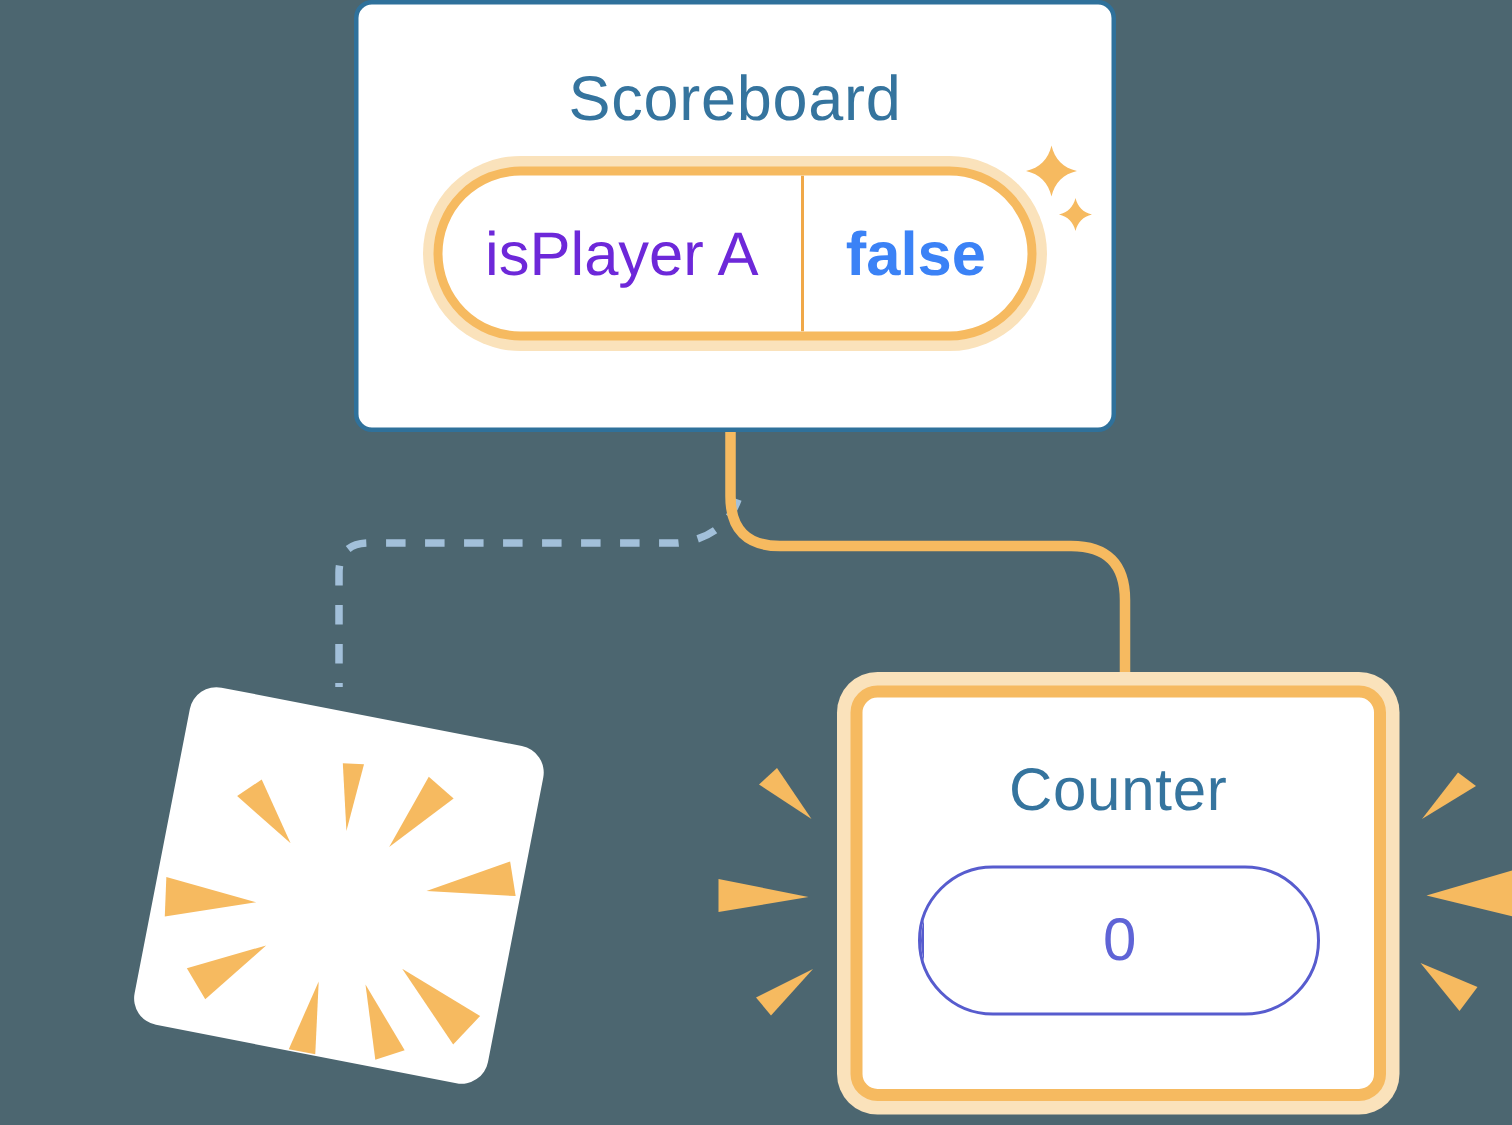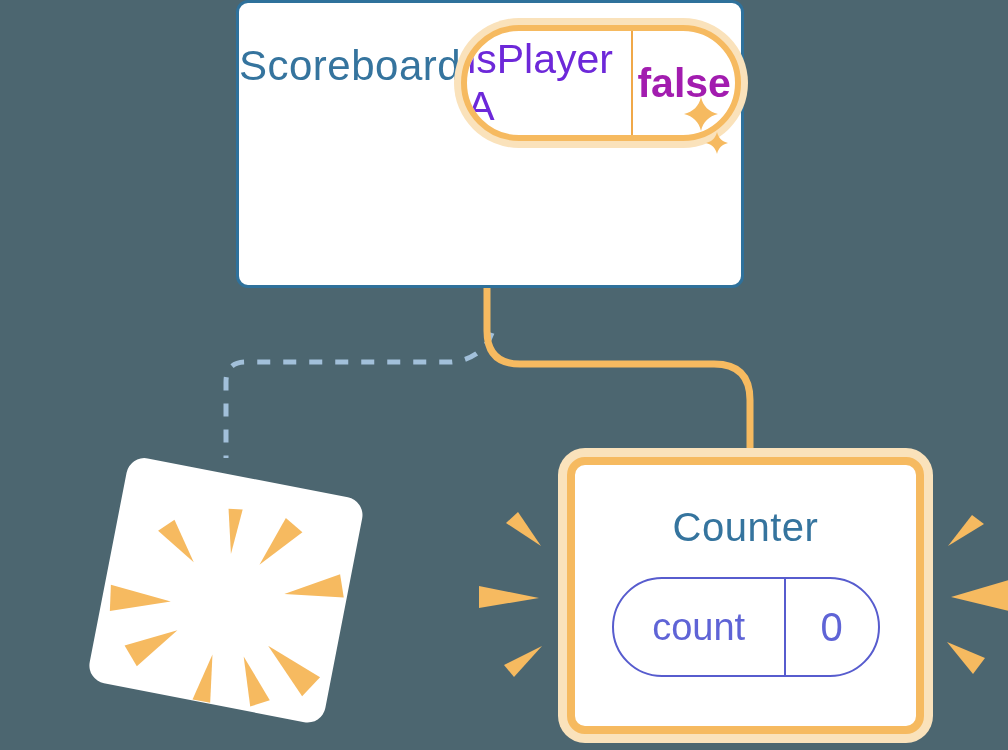--- a/index.html
+++ b/index.html
@@ -7,39 +7,39 @@
   .stage{
     position:relative;width:1008px;height:750px;background:#4C6670;overflow:hidden;
   }
   svg{display:block;}
   .overlay{position:absolute;left:0;top:0;pointer-events:none;}
 
   
   .scoreboard-card{
     position:absolute;left:236px;top:0;width:508px;height:288px;
     background:#FFFFFF;border:3px solid #2F719B;border-radius:12px;
-    box-sizing:border-box;display:flex;flex-direction:row;align-items:flex-start;
+    box-sizing:border-box;display:flex;flex-direction:column;align-items:center;
   }
   .card-title{
     color:#35749E;font-size:42px;line-height:1.1;margin-top:40px;
     letter-spacing:.5px;
   }
   .state-pill{
     margin-top:22px;width:402px;height:116px;box-sizing:border-box;
     border:6px solid #F6BA60;border-radius:999px;
     box-shadow:0 0 0 7px #FAE2BB;background:#fff;
     display:flex;align-items:stretch;overflow:hidden;
   }
   .state-pill .pill-key{
     flex:0 0 61.3%;display:flex;align-items:center;justify-content:center;
     color:#6d28d9;font-size:41px;
   }
   .state-pill .pill-value{
     flex:1;display:flex;align-items:center;justify-content:center;
-    border-left:2px solid #F0A848;color:#a21caf;font-size:41px;font-weight:bold;
+    border-left:2px solid #F0A848;color:#3b82f6;font-size:41px;font-weight:bold;
   }
 
   
   .counter-card{
     position:absolute;left:567px;top:457px;width:357px;height:277px;
     background:#FFFFFF;border:8px solid #F6BA60;border-radius:18px;
     box-sizing:border-box;box-shadow:0 0 0 9px #FAE2BB;
     display:flex;flex-direction:column;align-items:center;
   }
   .counter-card .card-title{font-size:40px;}
@@ -115,18 +115,17 @@
         <polygon points="80,163 31,188 47,206"></polygon>
         <polygon points="68,136 6,131 10,157"></polygon>
         <polygon points="83,93 56,55 42,69"></polygon>
       </g>
     </svg>
   </div>
 
   <div class="counter-card">
     <div class="card-title">Counter</div>
     <div class="count-pill">
-      <div class="pill-key">count</div>
       <div class="pill-value">0</div>
     </div>
   </div>
 
 </div>
 
 </body></html>

